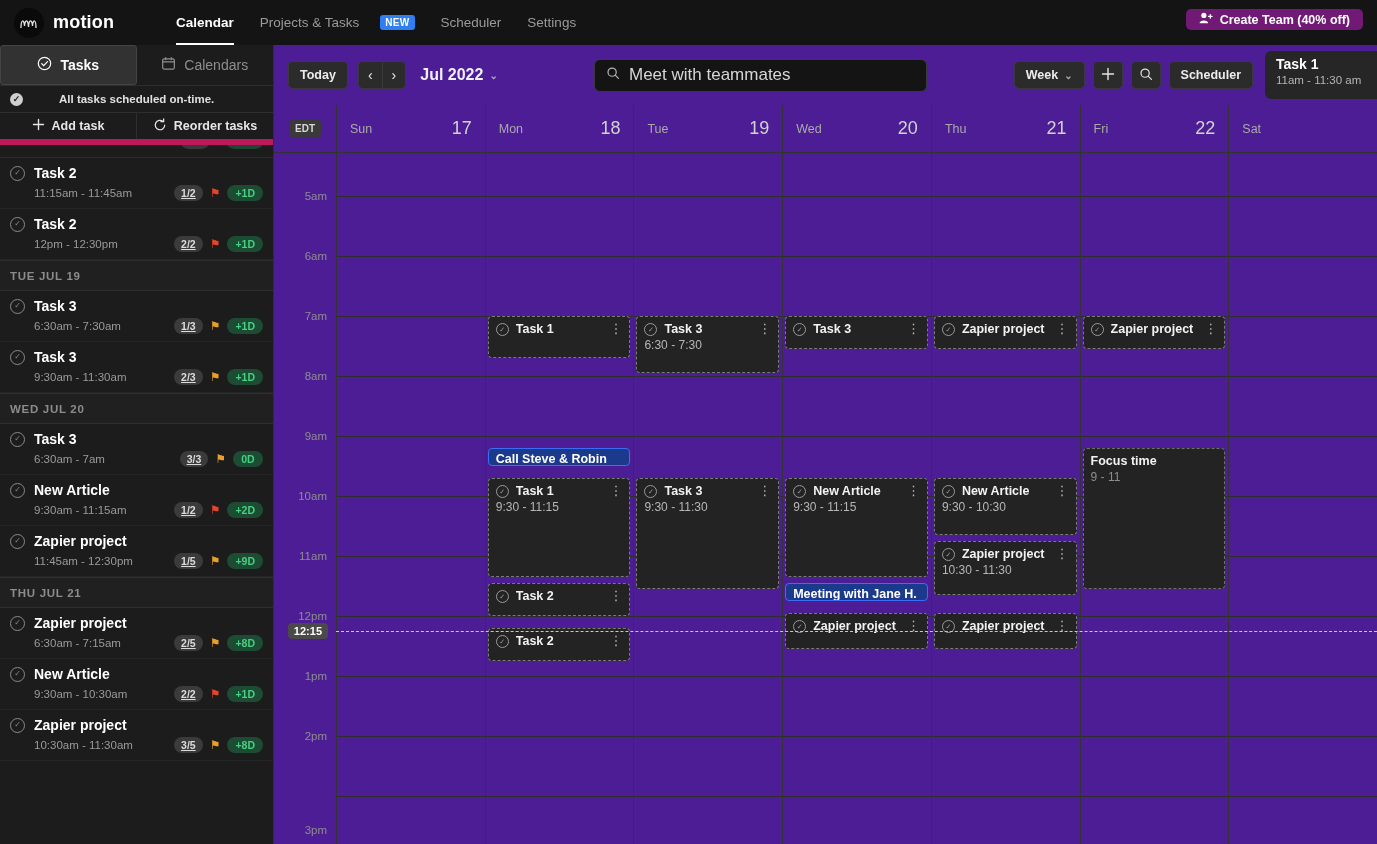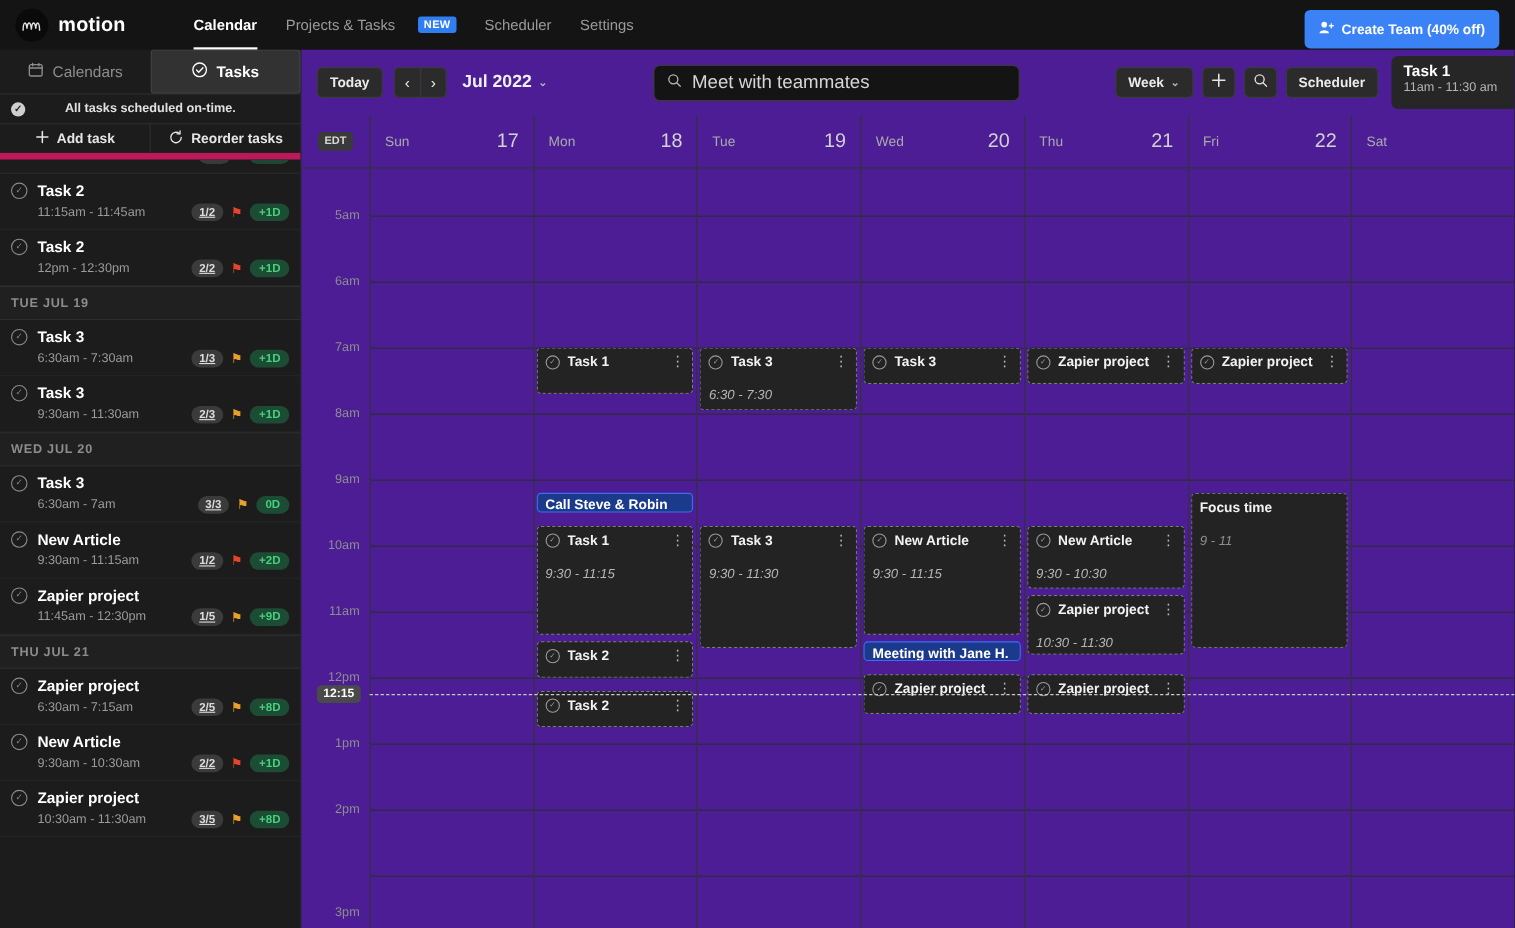--- a/index.html
+++ b/index.html
@@ -36,21 +36,21 @@
   .nav-item.active:after {
     content: ""; position: absolute; left: 0; right: 0; bottom: 0;
     height: 2px; background: #ffffff;
   }
   .nav-badge {
     background: #2f7ef2; color: #fff; font-size: 10px; font-weight: 700;
     padding: 2px 5px; border-radius: 3px; margin-left: 21px; letter-spacing: .3px;
   }
   .create-team {
     position: absolute; right: 14px; top: 9px;
-    height: 35px; background: #3b82f6; border: none; border-radius: 5px;
+    height: 21px; background: #701a75; border: none; border-radius: 5px;
     color: #fff; font-size: 12.5px; font-weight: 700; padding: 0 13px;
     display: flex; align-items: center; gap: 7px; cursor: pointer;
     font-family: "Liberation Sans", sans-serif;
   }
 
   
   .body { flex: 1; display: flex; min-height: 0; }
 
   
   .sidebar {
@@ -203,21 +203,21 @@
   .ev.focus { background: #232323; border: 1px dashed #6e6e6e; }
   .ev-head { display: flex; align-items: center; gap: 7px; }
   .ev-check {
     width: 13px; height: 13px; flex: 0 0 13px; border-radius: 50%;
     border: 1.3px solid #9a9a9a; display: flex; align-items: center; justify-content: center;
     font-size: 7px; color: #9a9a9a; line-height: 1;
   }
   .ev-title { font-size: 12.5px; font-weight: 700; color: #f2f2f2; flex: 1; white-space: nowrap; overflow: hidden; }
   .ev.blue .ev-title { color: #ffffff; }
   .ev-dots { color: #bdbdbd; font-size: 13px; line-height: 10px; letter-spacing: 0; cursor: pointer; }
-  .ev-time { font-size: 12px; color: #b6b6b6; margin-top: 16px; font-style: italic; }
+  .ev-time { font-size: 12px; color: #b6b6b6; margin-top: 2px; }
   .ev.focus .ev-time { color: #8e8e8e; }
   .ev.focus .ev-title { font-size: 12.5px; }
 </style>
 </head>
 <body>
 
 <div class="app">
 
   <div class="topnav">
     <div class="brand">
@@ -252,37 +252,37 @@
         </svg>
       </span>
       <span>Create Team (40% off)</span>
     </button>
   </div>
 
   <div class="body">
 
     <div class="sidebar">
       <div class="side-tabs">
+        <div class="side-tab active">
+          <span>
+            <svg width="15" height="15" viewBox="0 0 16 16" aria-hidden="true">
+              <circle cx="8" cy="8" r="6.6" stroke="#ffffff" stroke-width="1.3" fill="none"></circle>
+              <path d="M5 8.2 l2.1 2.1 L11.2 6" stroke="#ffffff" stroke-width="1.3" fill="none" stroke-linecap="round"></path>
+            </svg>
+          </span>
+          <span>Tasks</span>
+        </div>
         <div class="side-tab">
           <span>
             <svg width="15" height="15" viewBox="0 0 16 16" aria-hidden="true">
               <rect x="1.8" y="3" width="12.4" height="11" rx="1.6" stroke="#8e8e8e" stroke-width="1.3" fill="none"></rect>
               <path d="M1.8 6.2 h12.4 M5 1.8 v2.2 M11 1.8 v2.2" stroke="#8e8e8e" stroke-width="1.3" stroke-linecap="round"></path>
             </svg>
           </span>
           <span>Calendars</span>
-        </div>
-        <div class="side-tab active">
-          <span>
-            <svg width="15" height="15" viewBox="0 0 16 16" aria-hidden="true">
-              <circle cx="8" cy="8" r="6.6" stroke="#ffffff" stroke-width="1.3" fill="none"></circle>
-              <path d="M5 8.2 l2.1 2.1 L11.2 6" stroke="#ffffff" stroke-width="1.3" fill="none" stroke-linecap="round"></path>
-            </svg>
-          </span>
-          <span>Tasks</span>
         </div>
       </div>
 
       <div class="status-row">
         <span class="check-filled">✓</span>
         <span class="txt">All tasks scheduled on-time.</span>
       </div>
 
       <div class="action-row">
         <div class="action-btn">

